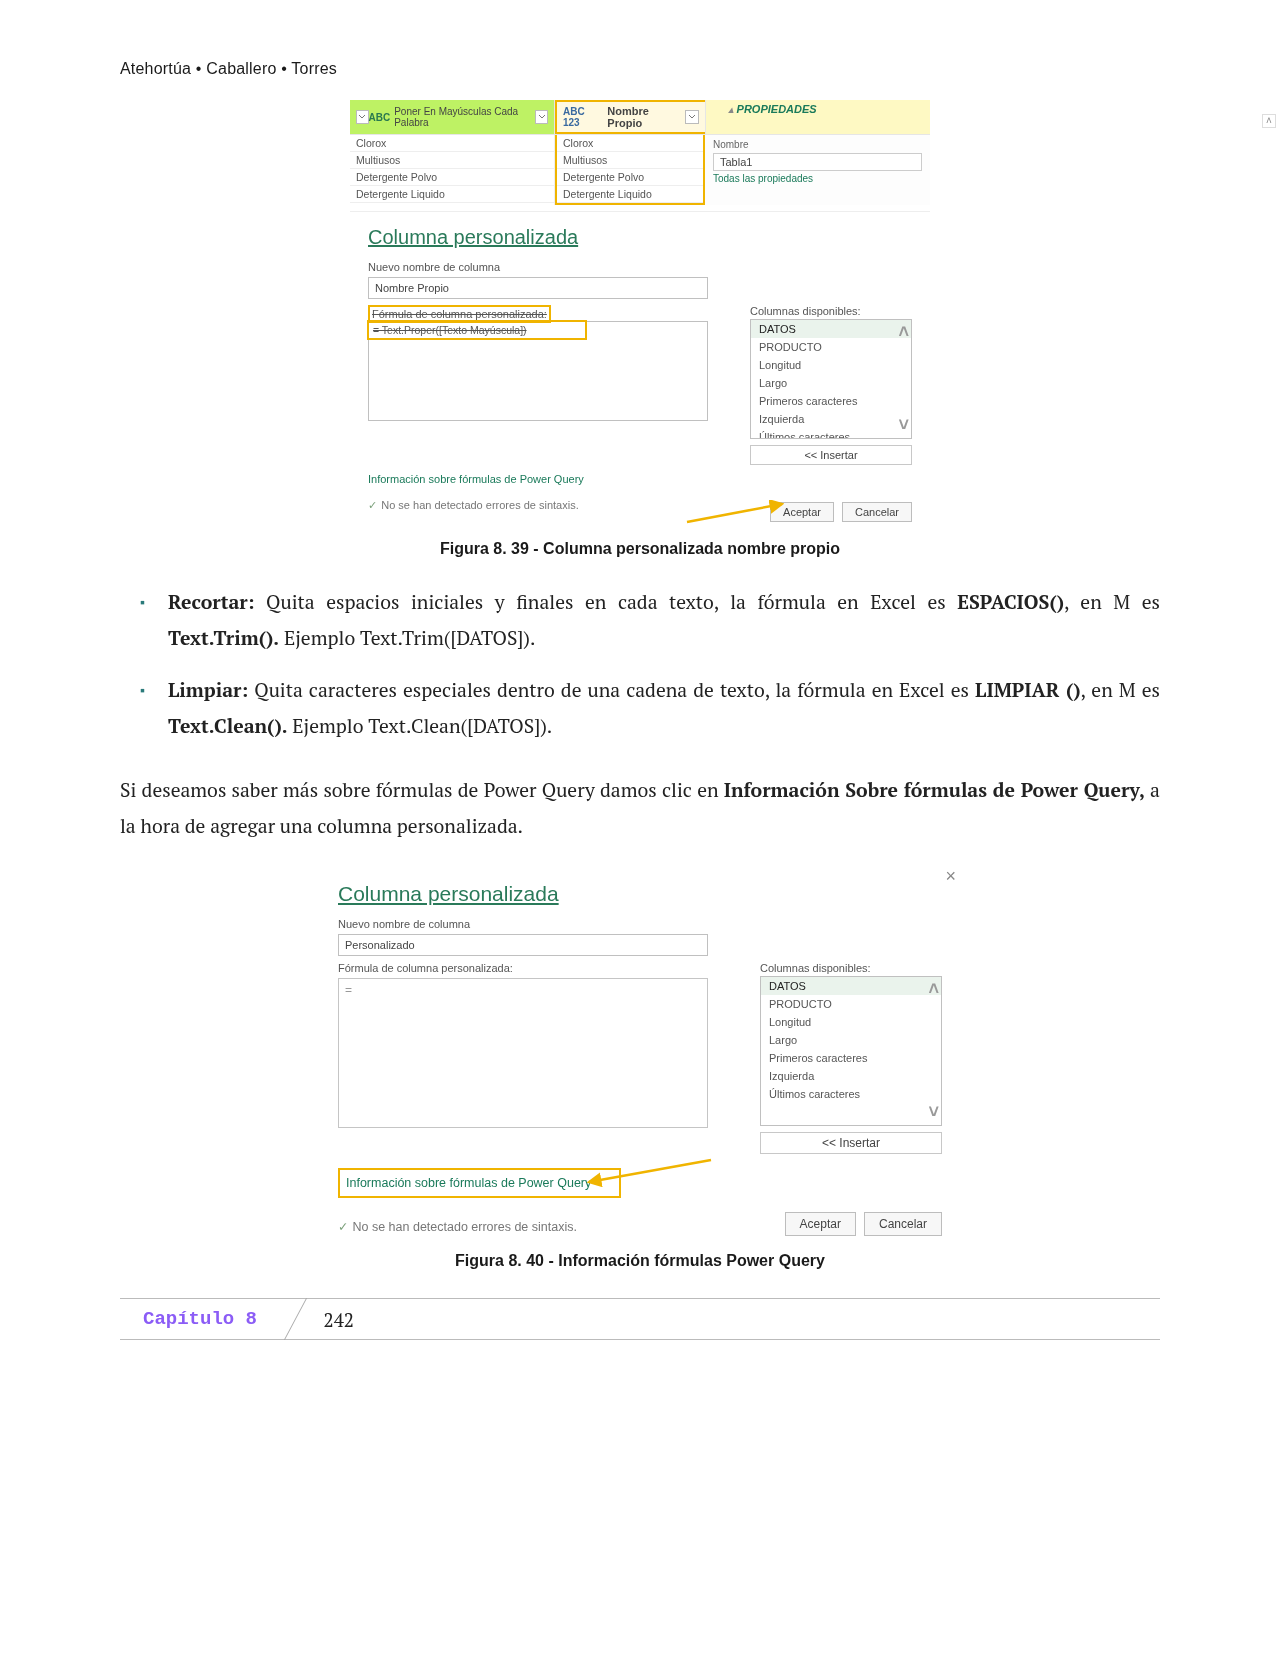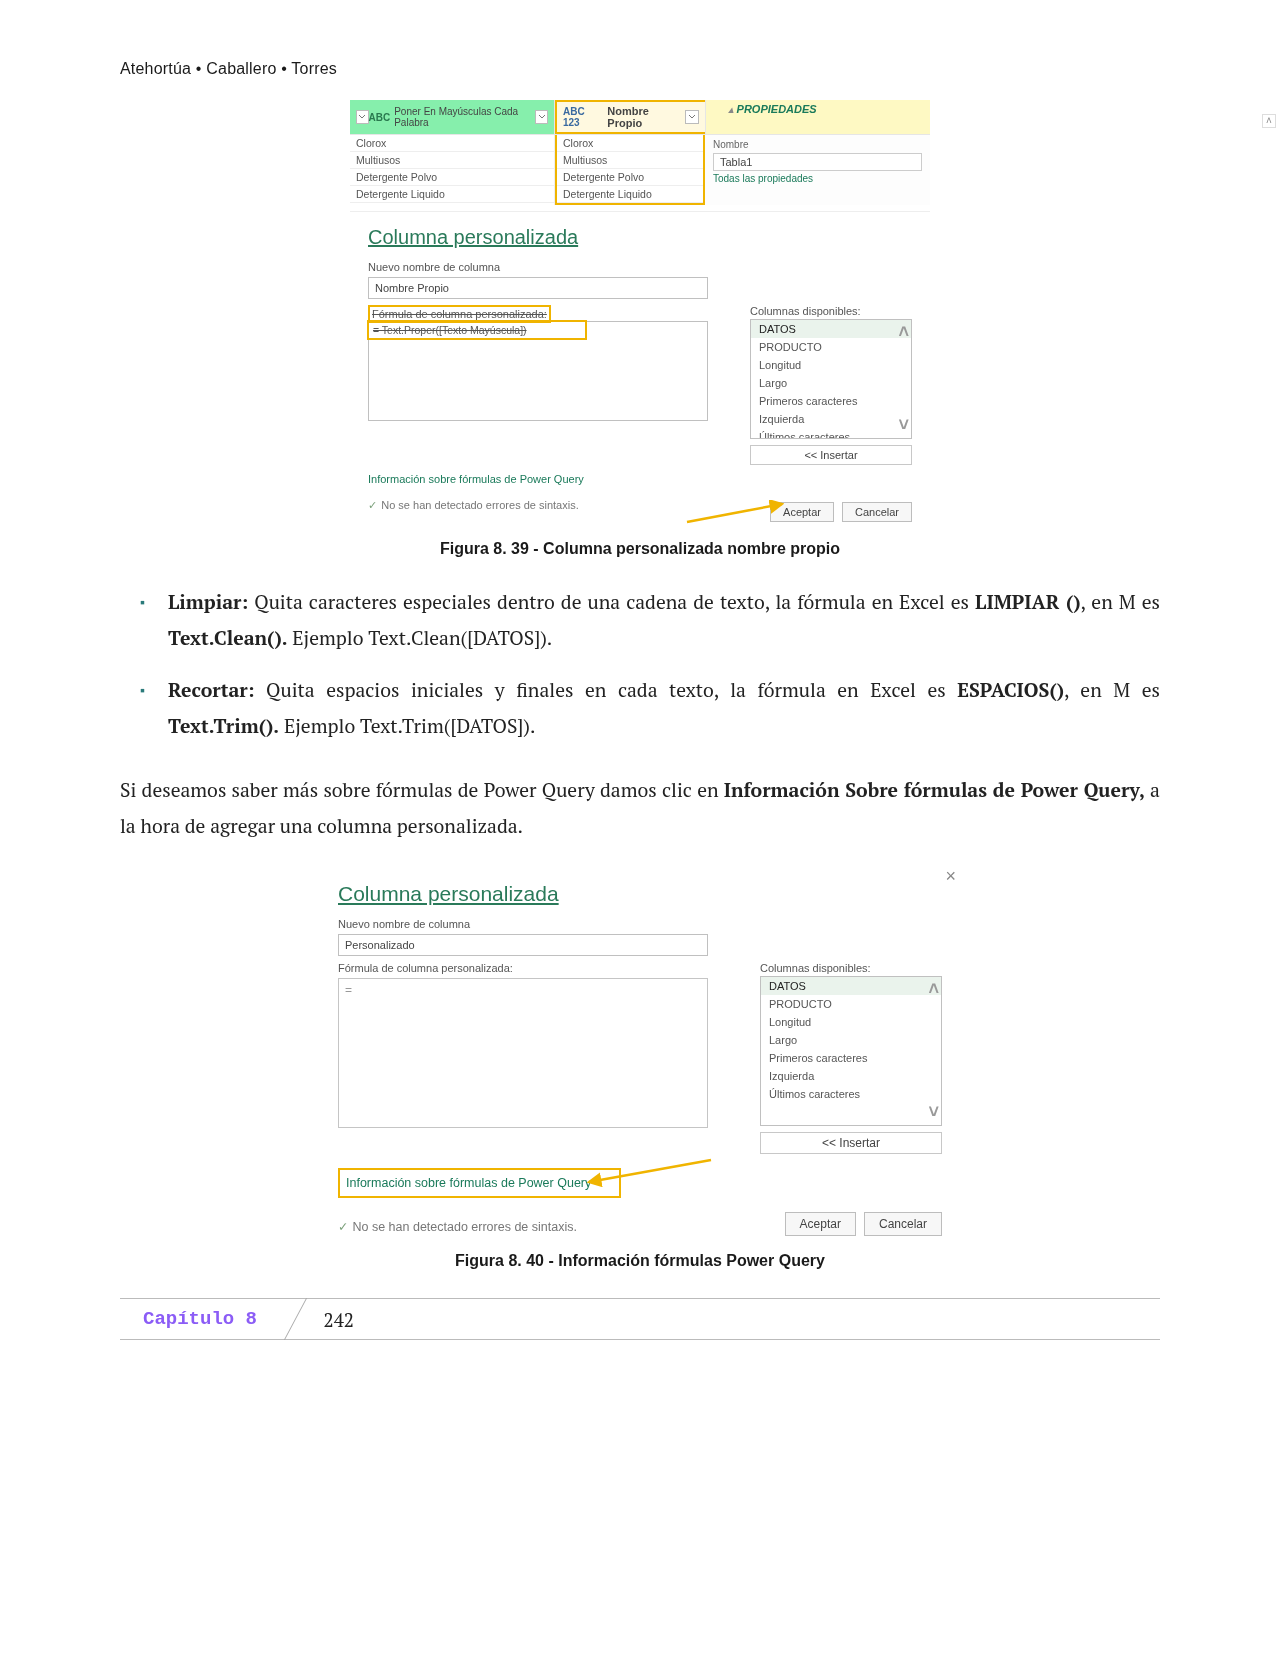--- a/index.html
+++ b/index.html
@@ -9,21 +9,21 @@
     margin: 0 auto;
     font-family: "Segoe UI", -apple-system, Arial, sans-serif;
     color: #1a1a1a;
     padding: 60px 120px 40px 120px;
   }
   .running-head { font-family: "Arial Narrow", Arial, sans-serif; font-size: 16px; font-weight: 500; letter-spacing: .2px; margin-bottom: 22px; }
 
   
   .fig39 { width: 580px; margin: 0 auto 10px auto; border: 0; font-size: 11px; color:#444;}
   .fig39 .toprow { display:flex; border-bottom:1px solid #e6e6e6; background:#fdfdfd;}
-  .fig39 .col-header { display:flex; align-items:center; padding:3px 6px; border-right:1px solid #e6e6e6; background:#86efac;}
+  .fig39 .col-header { display:flex; align-items:center; padding:3px 6px; border-right:1px solid #e6e6e6; background:#bef264;}
   .fig39 .col-header.left { flex:0 0 205px; }
   .fig39 .col-header.right { flex:0 0 150px; border:2px solid #f0b400; border-right-width:0; background:#fff9e0;}
   .fig39 .abc { color:#2a7a4f; font-weight:600; margin-right:4px; font-size:10px;}
   .fig39 .dd { width:14px; height:14px; border:1px solid #bbb; background:#fff; margin-left:auto; display:flex; align-items:center; justify-content:center;}
   .fig39 .dd svg{width:8px;height:8px;}
   .fig39 .props-pane { flex:1; background:#fef9c3; border-left:1px solid #e6e6e6; padding:3px 22px;font-style:italic;}
   .fig39 .props-title { color:#1a7a5a; font-weight:600; font-size:11px;}
   .fig39 .props-label { color:#666; font-size:10px; margin-top:1px;}
   .fig39 .props-input{ border:1px solid #ccc; background:#fff; padding:2px 6px; font-size:11px; margin-top:1px;}
   .fig39 .props-link{ color:#1a7a5a; font-size:10px; cursor:pointer;}
@@ -190,24 +190,24 @@
         <div class="cp-btn">Cancelar</div>
       </div>
     </div>
   </div>
 </div>
 <div class="fig-caption">Figura 8. 39 - Columna personalizada nombre propio</div>
 
 <div class="body-text">
   <ul class="bullets">
     <li>
-      <span class="bold">Limpiar:</span><span> Quita caracteres especiales dentro de una cadena de texto, la fórmula en Excel es </span><span class="bold">LIMPIAR ()</span><span>, en M es </span><span class="bold">Text.Clean().</span><span> Ejemplo Text.Clean([DATOS]).</span>
+      <span class="bold">Recortar:</span><span> Quita espacios iniciales y finales en cada texto, la fórmula en Excel es </span><span class="bold">ESPACIOS()</span><span>, en M es </span><span class="bold">Text.Trim().</span><span> Ejemplo Text.Trim([DATOS]).</span>
     </li>
     <li>
-      <span class="bold">Recortar:</span><span> Quita espacios iniciales y finales en cada texto, la fórmula en Excel es </span><span class="bold">ESPACIOS()</span><span>, en M es </span><span class="bold">Text.Trim().</span><span> Ejemplo Text.Trim([DATOS]).</span>
+      <span class="bold">Limpiar:</span><span> Quita caracteres especiales dentro de una cadena de texto, la fórmula en Excel es </span><span class="bold">LIMPIAR ()</span><span>, en M es </span><span class="bold">Text.Clean().</span><span> Ejemplo Text.Clean([DATOS]).</span>
     </li>
   </ul>
   <p class="para">
     <span>Si deseamos saber más sobre fórmulas de Power Query damos clic en </span><span class="bold">Información Sobre fórmulas de Power Query,</span><span>  a la hora de agregar una columna personalizada.</span>
   </p>
 </div>
 
 <div class="fig40">
   <span class="closex">×</span>
   <div class="inner">

